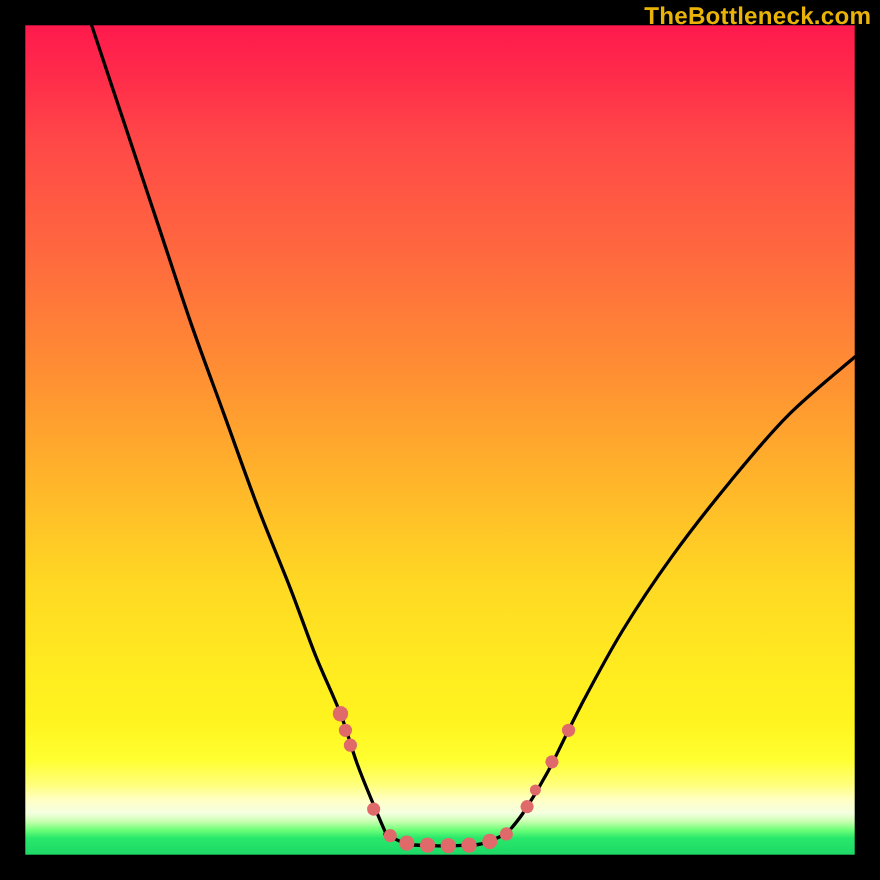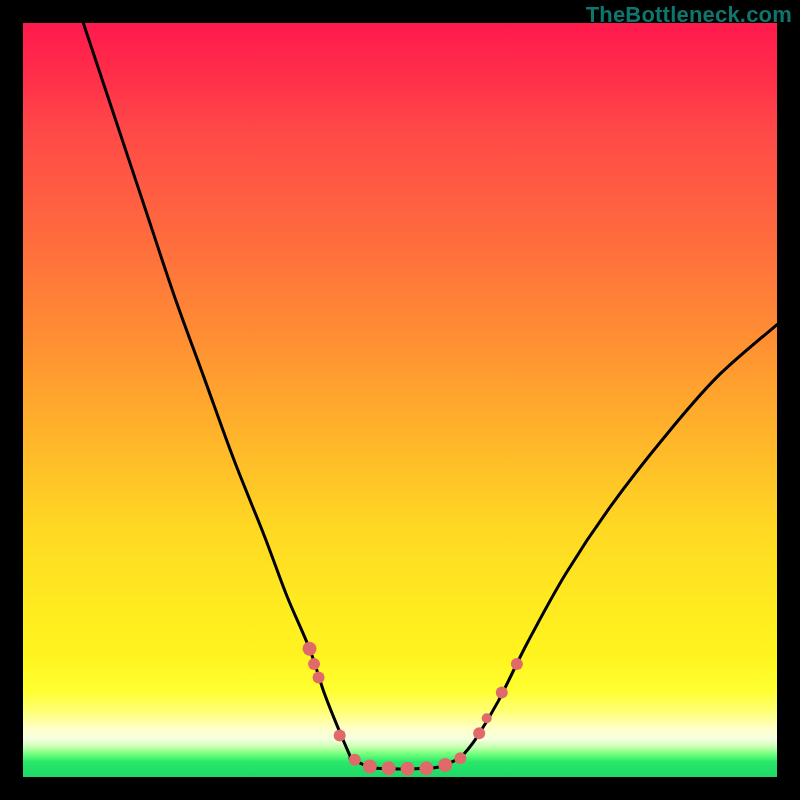--- a/index.html
+++ b/index.html
@@ -44,21 +44,21 @@
       #c8ffb0 96%,
       #6fff7a 97%,
       #28e86a 98%,
       #1ed867 100%
     );
   }
   .watermark {
     position: absolute;
     top: 2px;
     right: 8px;
-    color: #0f766e;
+    color: #eab308;
     font-size: 22px;
     font-weight: 600;
     letter-spacing: 0.2px;
     user-select: none;
   }
   svg.curve {
     position: absolute;
     left: 0;
     top: 0;
     width: 754px;

